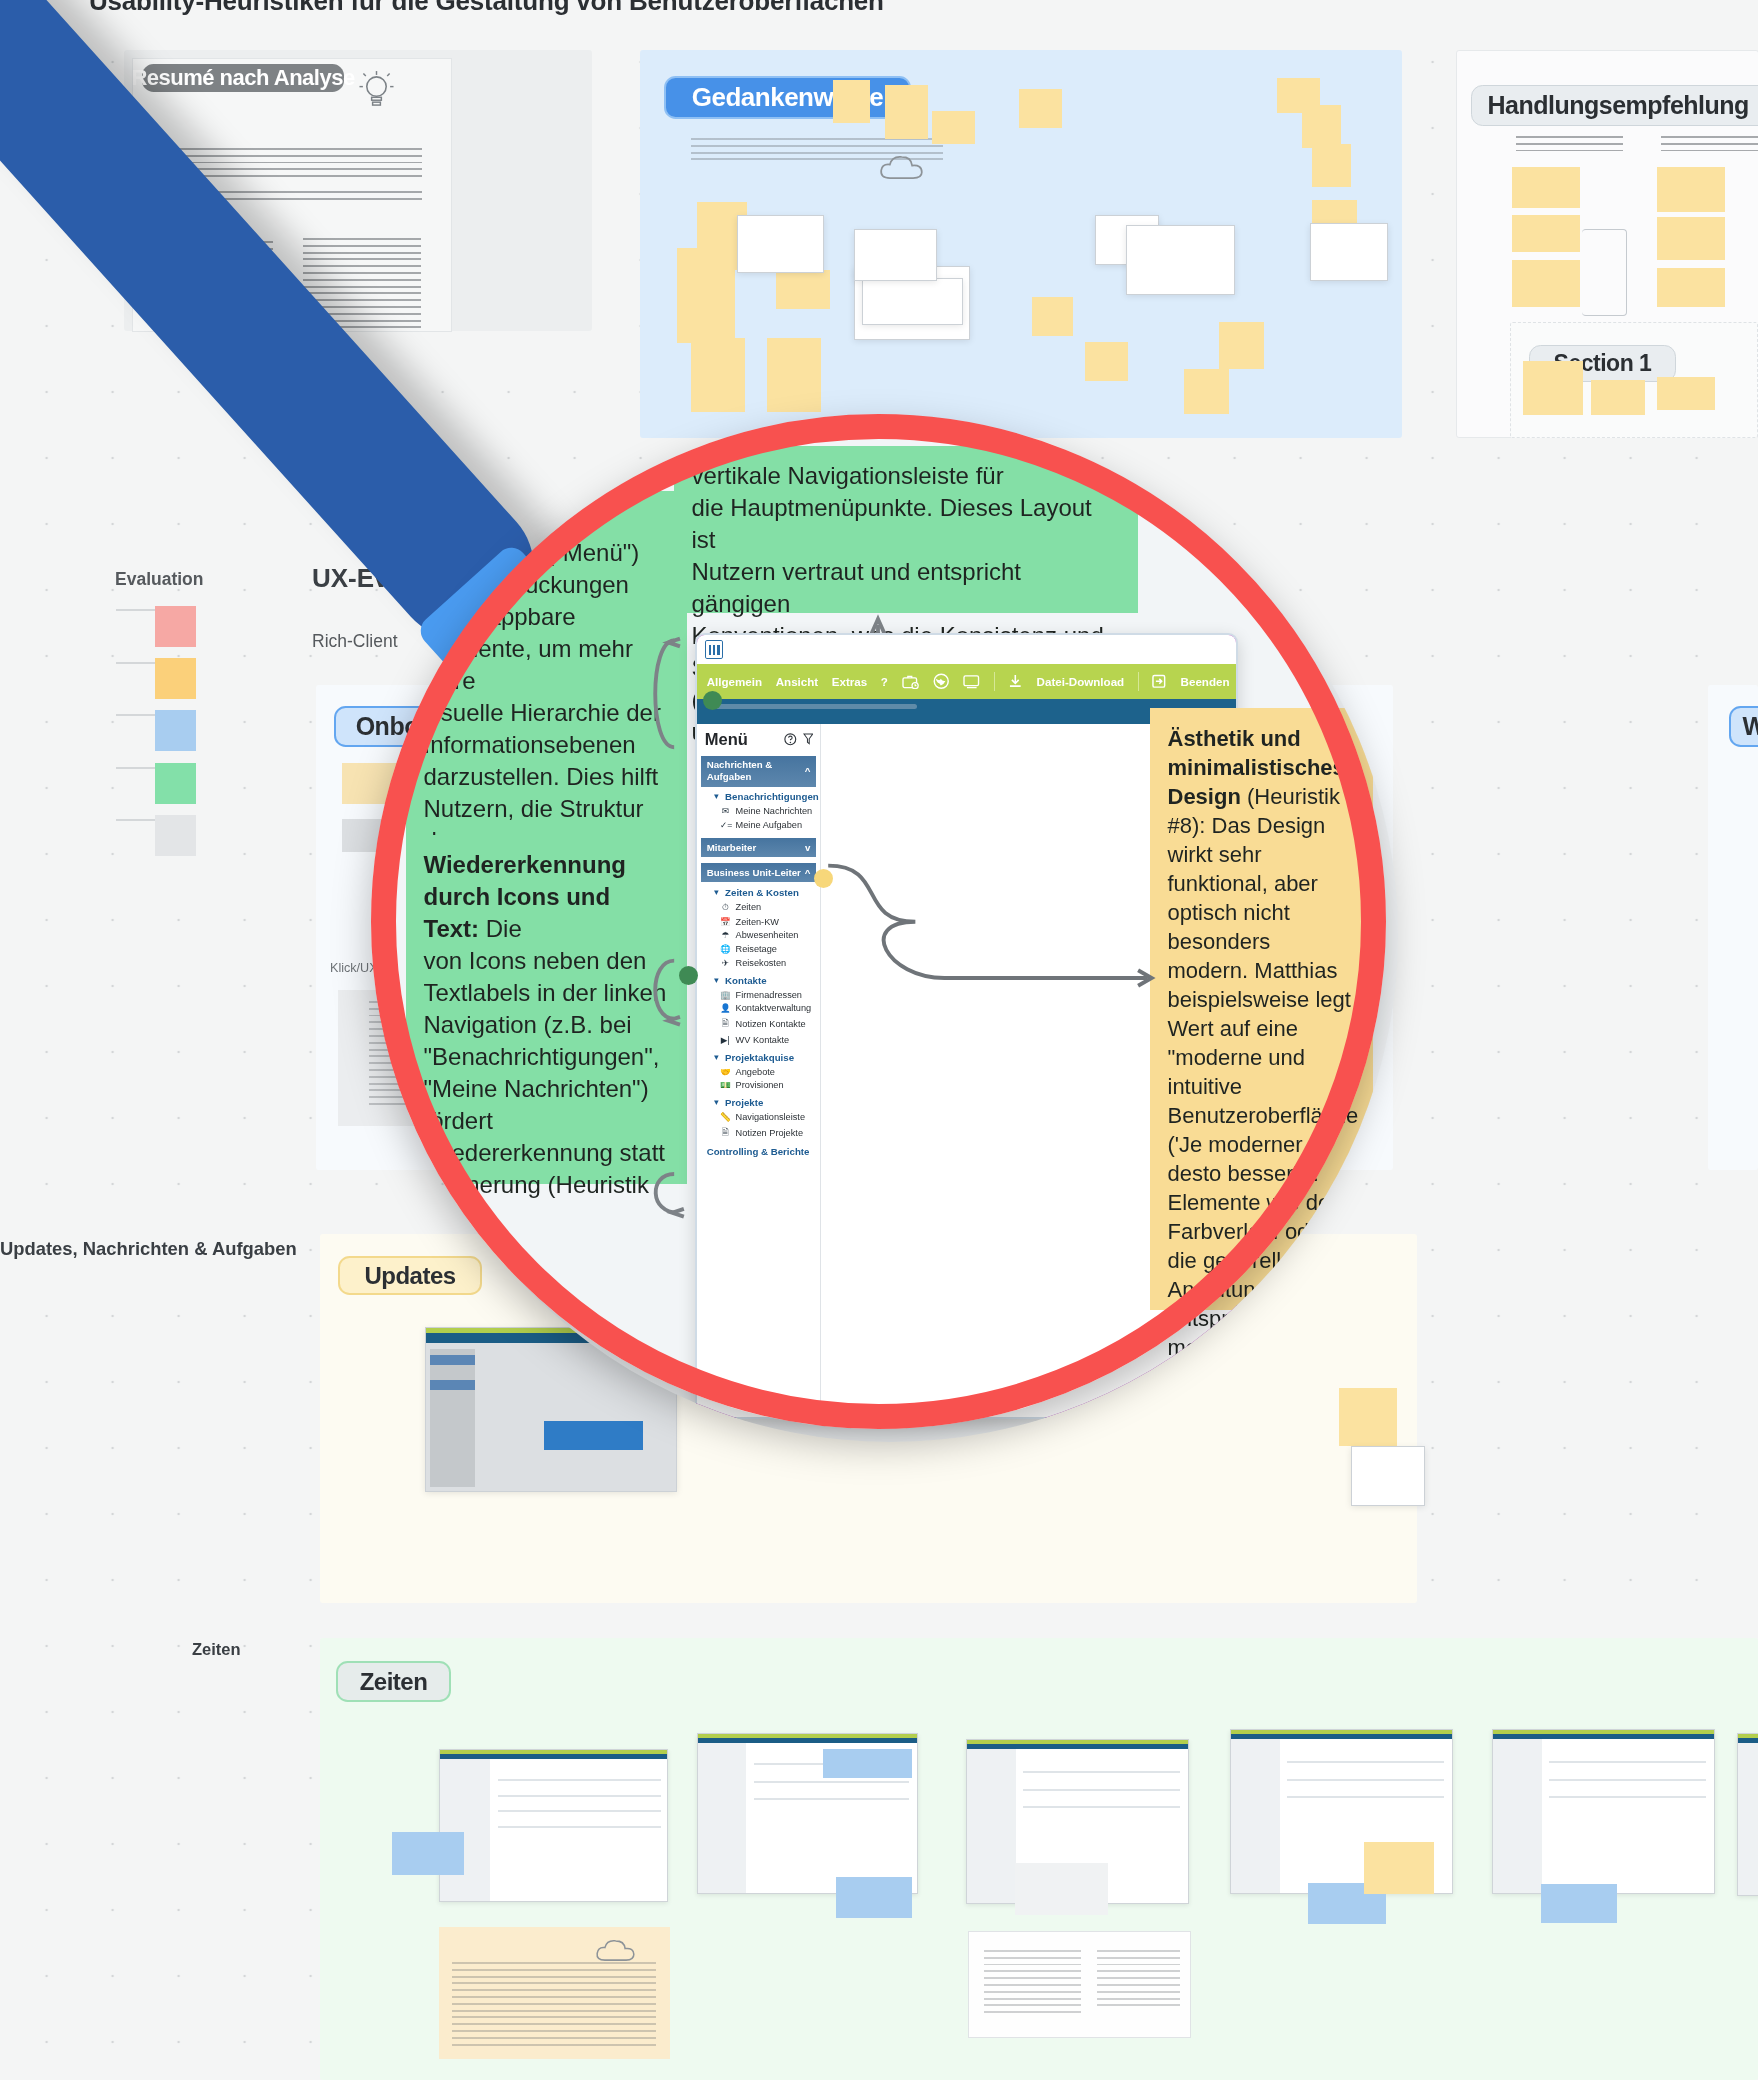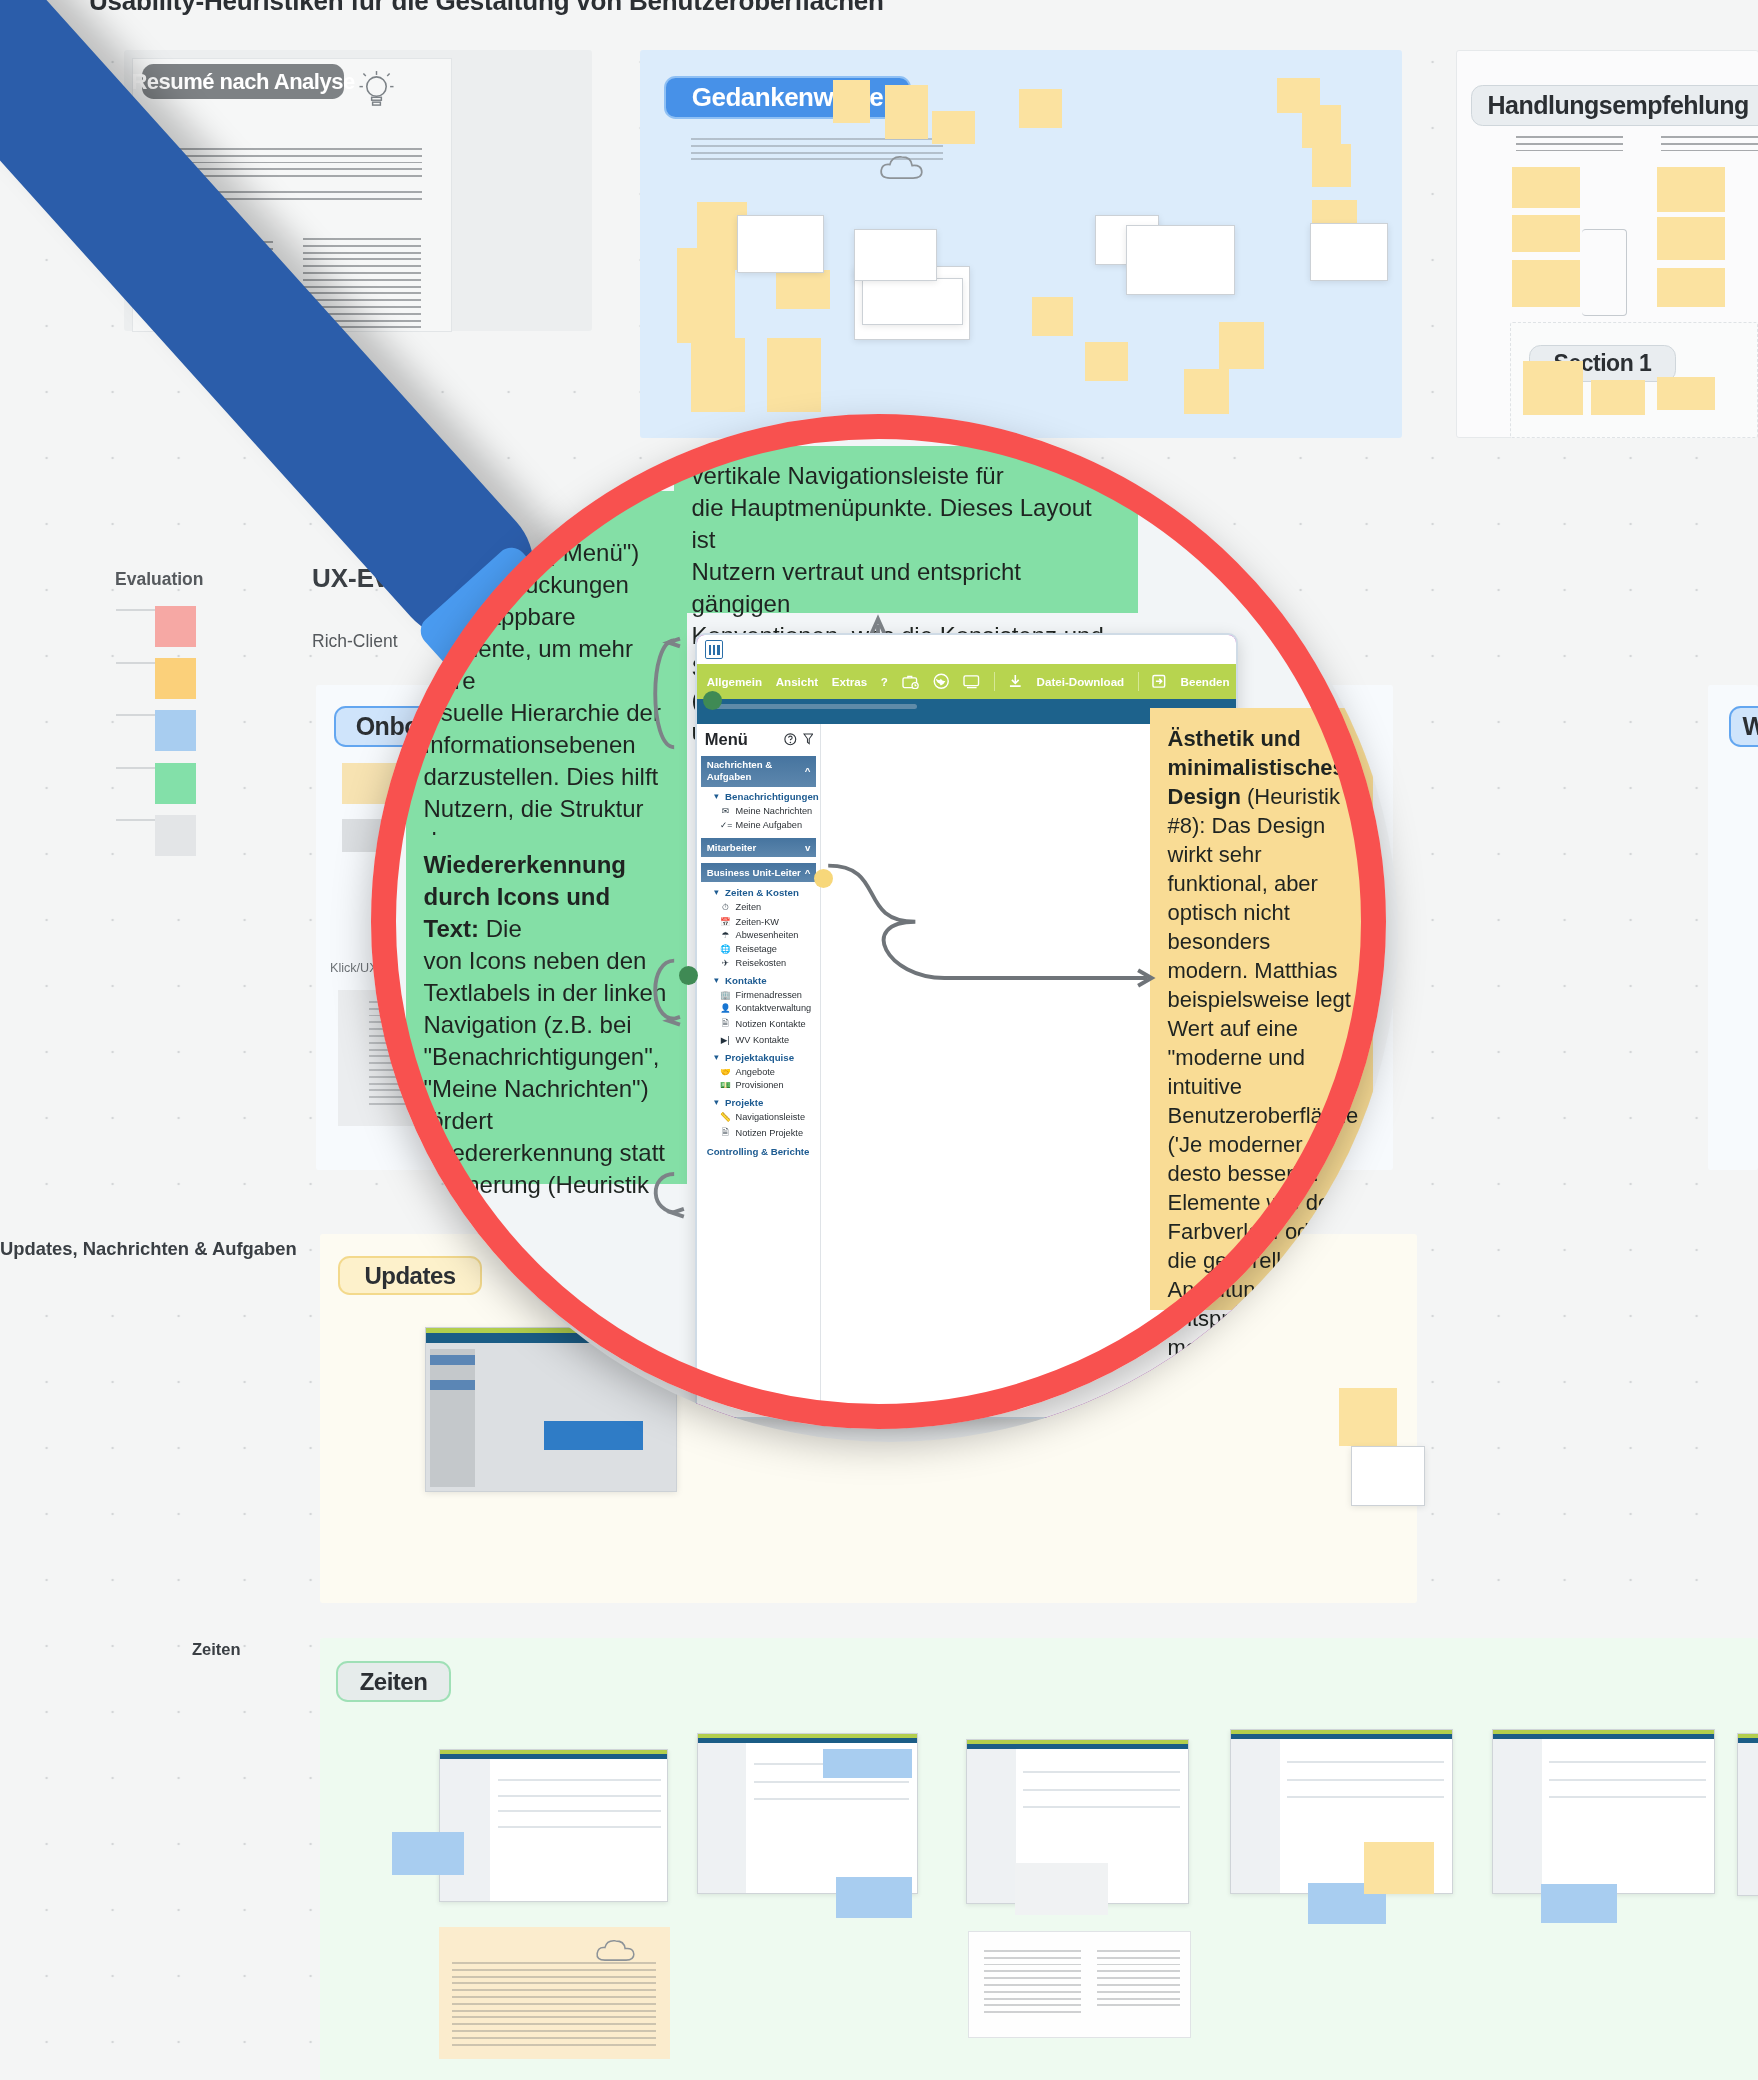--- a/index.html
+++ b/index.html
@@ -192,21 +192,21 @@
 
   <div class="board-title">Usability-Heuristiken für die Gestaltung von Benutzeroberflächen</div>
 
   <div class="frame" style="left:124px; top:50px; width:468px; height:281px; background:#eceeef;"></div>
   <div class="shot" style="left:132px; top:58px; width:320px; height:274px; background:#f6f7f7; border-color:#e2e5e7; box-shadow:none;">
     <div class="mini-txt" style="left:33px; top:89px; width:256px; height:29px;"></div>
     <div class="mini-txt" style="left:33px; top:132px; width:256px; height:9.7px;"></div>
     <div class="mini-txt" style="left:33px; top:182px; width:107px; height:80px;"></div>
     <div class="mini-txt" style="left:170px; top:179px; width:118px; height:91px;"></div>
   </div>
-  <div class="chip chip-grey" style="left:142px; top:64px; width:202px; height:35px; font-size:22px;">
+  <div class="chip chip-grey" style="left:142px; top:64px; width:202px; height:28px; font-size:22px;">
     <span>Resumé nach Analyse</span>
   </div>
 
   <svg style="position:absolute; left:359px; top:70px;" width="35" height="41" viewBox="0 0 36 42">
     <circle cx="18" cy="17" r="10" fill="none" stroke="#7c8287" stroke-width="1.6"></circle>
     <rect x="13" y="28" width="10" height="3" fill="none" stroke="#7c8287" stroke-width="1.5"></rect>
     <rect x="14" y="33" width="8" height="3" fill="none" stroke="#7c8287" stroke-width="1.5"></rect>
     <g stroke="#7c8287" stroke-width="1.5">
       <line x1="18" y1="1" x2="18" y2="5"></line>
         <line x1="4" y1="17" x2="0.5" y2="17"></line>

